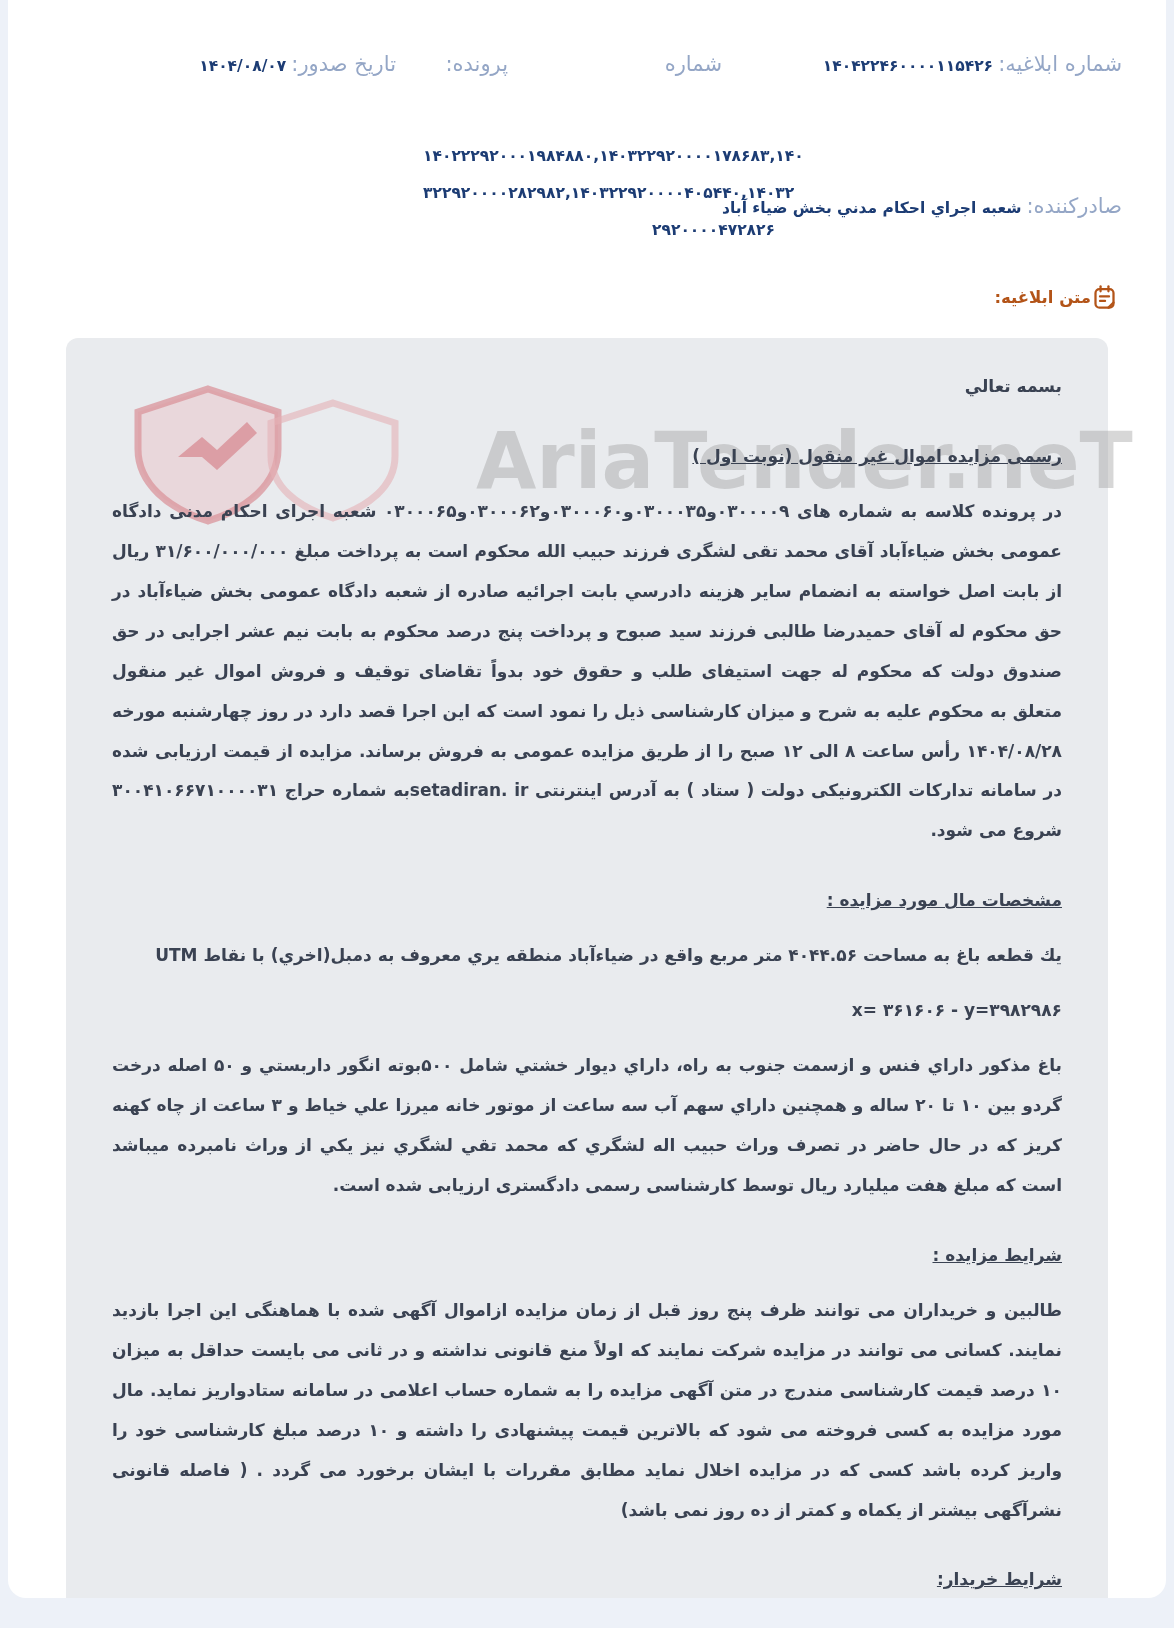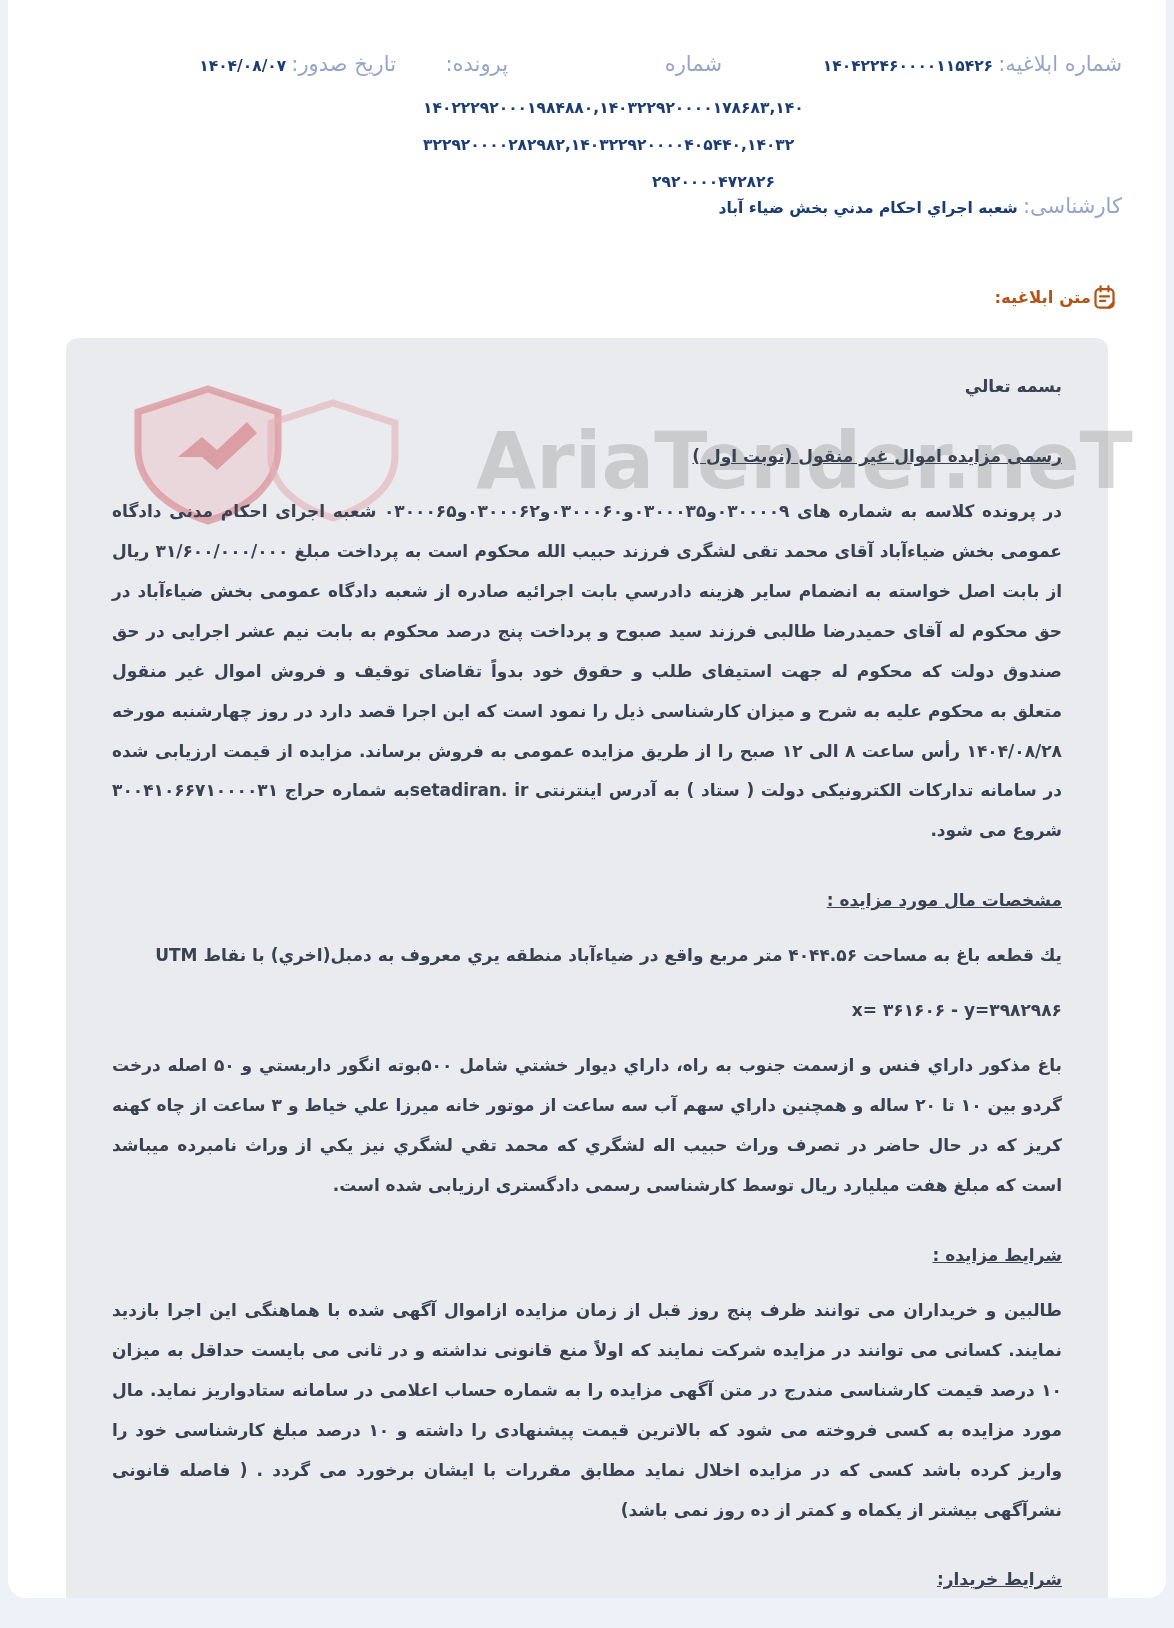--- a/index.html
+++ b/index.html
@@ -16,21 +16,21 @@
     width:1158px;
     height:1598px;
     background:#ffffff;
     border-radius:0 0 18px 18px;
     direction:rtl;
     overflow:hidden;
   }
   
   .hdr{position:relative;height:338px;}
   .lbl{color:#94a6c6;font-size:21px;font-weight:400;}
-  .val{color:#1c3c74;font-weight:700;font-size:15.5px;}
+  .val{color:#1c3c74;font-weight:700;font-size:15.5px;margin-top:48px;}
   .f-notice{position:absolute;top:52px;right:44px;white-space:nowrap;}
   .f-shomare{position:absolute;top:52px;right:444px;}
   .f-parvande{position:absolute;top:52px;right:658px;margin-left:36px;}
   .f-date{position:absolute;top:52px;right:770px;white-space:nowrap;}
   .case-nums{
     position:absolute;top:90px;left:415px;width:352px;
     direction:ltr;text-align:right;line-height:37px;
   }
   .f-issuer{position:absolute;top:194px;right:44px;white-space:nowrap;}
   .f-subject{position:absolute;top:240px;right:44px;white-space:nowrap;}
@@ -93,21 +93,21 @@
       <span class="val">۱۴۰۴/۰۸/۰۷</span>
     </div>
 
     <div class="case-nums val">
       <div>۱۴۰۲۲۲۹۲۰۰۰۱۹۸۴۸۸۰,۱۴۰۳۲۲۹۲۰۰۰۰۱۷۸۶۸۳,۱۴۰</div>
       <div>۳۲۲۹۲۰۰۰۰۲۸۲۹۸۲,۱۴۰۳۲۲۹۲۰۰۰۰۴۰۵۴۴۰,۱۴۰۳۲</div>
       <div>۲۹۲۰۰۰۰۴۷۲۸۲۶</div>
     </div>
 
     <div class="f-issuer">
-      <span class="lbl">کارشناسی:</span>
+      <span class="lbl">صادرکننده:</span>
       <span class="val">شعبه اجراي احکام مدني بخش ضیاء آباد</span>
     </div>
 
 
     <div class="f-body-head">
       <span class="note-icon">
         <svg width="27" height="27" viewBox="0 0 24 24" fill="none" stroke="#b35418" stroke-width="2" stroke-linecap="round" stroke-linejoin="round">
           <rect x="4" y="4.5" width="16" height="16.5" rx="3.5"></rect>
           <line x1="8.5" y1="2" x2="8.5" y2="6.5"></line>
           <line x1="15.5" y1="2" x2="15.5" y2="6.5"></line>

